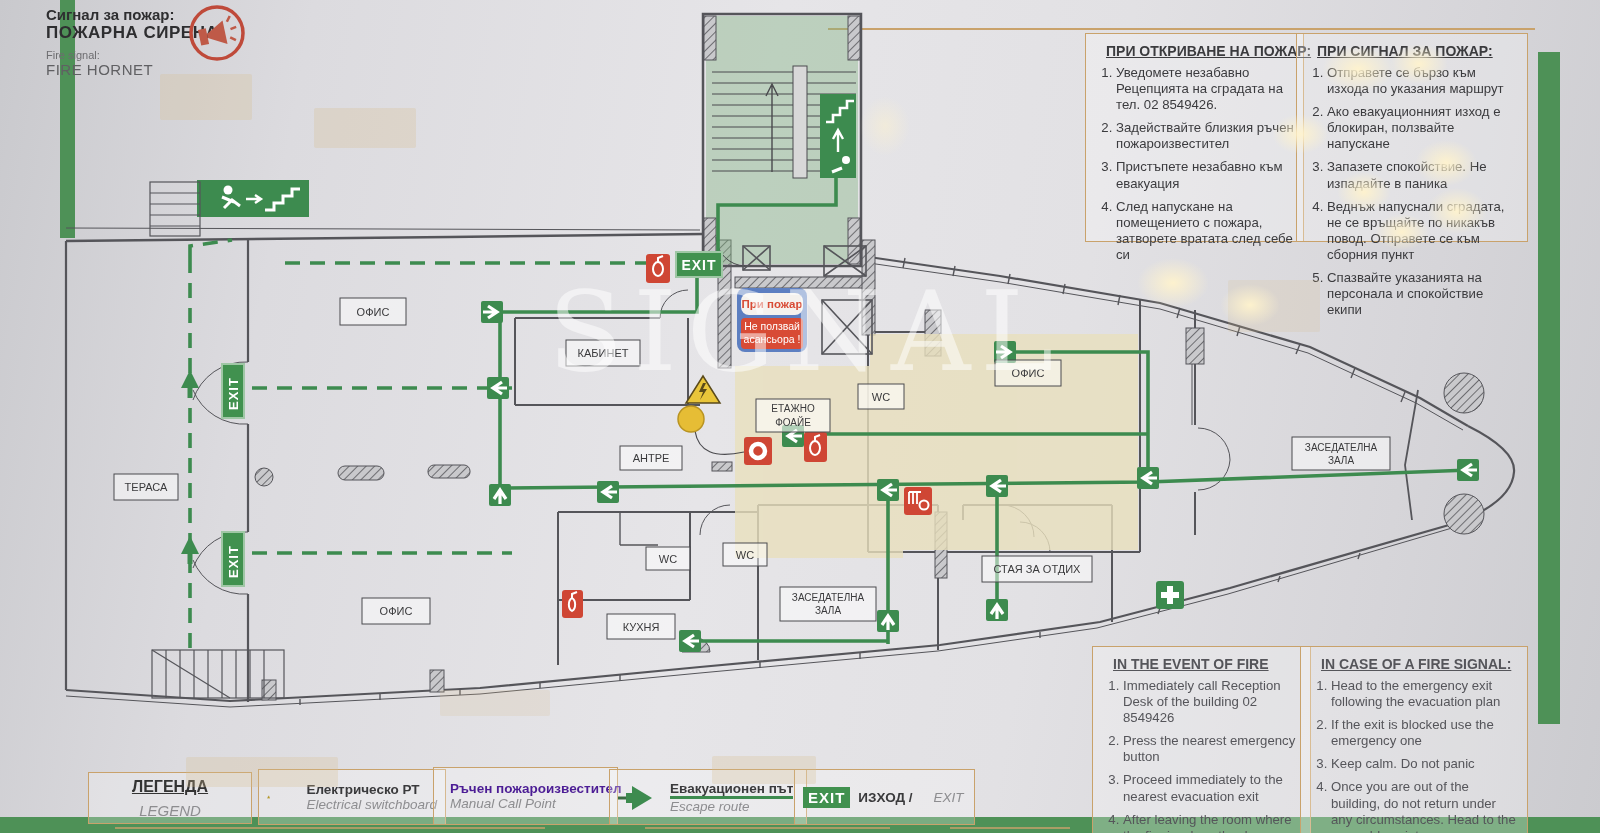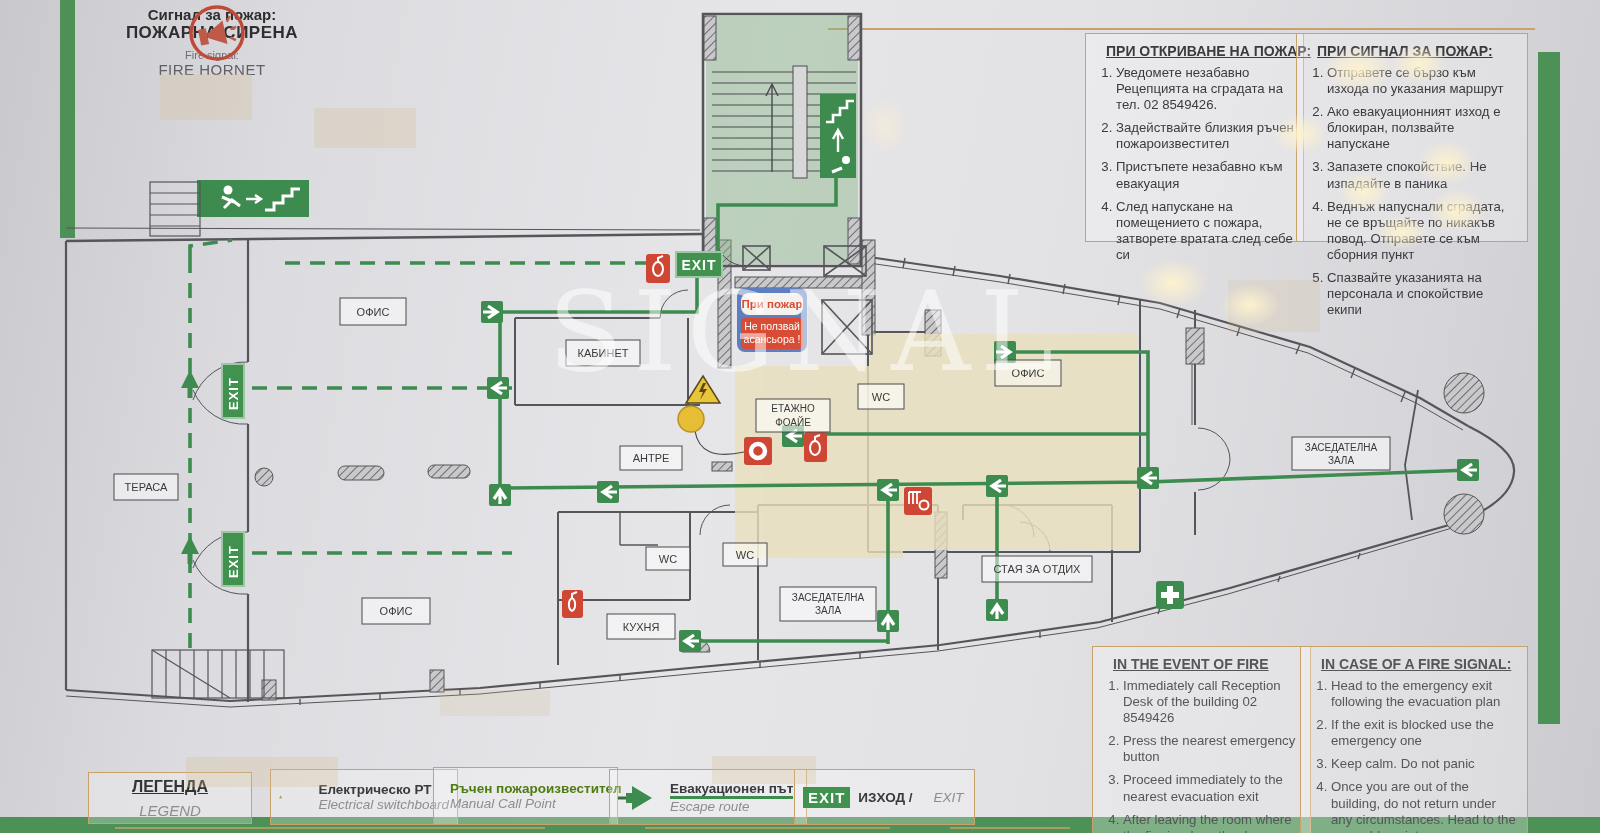--- a/index.html
+++ b/index.html
@@ -2,21 +2,21 @@
 <html><head>
 <meta charset="utf-8">
 <style>
   html,body{margin:0;padding:0;}
   body{width:1600px;height:833px;overflow:hidden;position:relative;
        font-family:"Liberation Sans",sans-serif;
        background:linear-gradient(100deg,#c9c9cd 0%,#dcdbdf 18%,#e6e5e8 45%,#e2e1e4 65%,#d6d5d9 85%,#cbcbcf 100%);}
   #stage{position:absolute;inset:0;}
   .abs{position:absolute;}
   
-  #header{left:62px;top:6px;width:300px;color:#2e2e30;text-align:center;}
+  #header{left:46px;top:6px;width:300px;color:#2e2e30;}
   #header .l1{font-size:15px;font-weight:bold;}
   #header .l2{font-size:17px;font-weight:bold;letter-spacing:.5px;}
   #header .l3{font-size:11px;color:#6d6d70;margin-top:6px;}
   #header .l4{font-size:15px;color:#606063;letter-spacing:.5px;}
   
   .ibox{border:1px solid #c9a26b;background:rgba(255,255,255,.28);padding:9px 8px 6px 6px;color:#3b3b3e;}
   .ibox .title{font-size:14px;font-weight:bold;text-decoration:underline;margin:0 0 6px 14px;white-space:nowrap;}
   .ibox ol{margin:0;padding-left:24px;font-size:13.2px;line-height:1.22;}
   .ibox li{margin-bottom:7px;}
   .ibox.en{color:#55555a;}
@@ -24,26 +24,26 @@
   #bg-box2{left:1296px;top:33px;width:216px;height:192px;}
   #en-box1{left:1092px;top:646px;width:203px;height:200px;}
   #en-box2{left:1300px;top:646px;width:212px;height:200px;}
   
   .lbox{border:1px solid #c9a26b;background:rgba(255,255,255,.25);display:flex;align-items:center;gap:8px;padding:4px 8px;}
   .lbox .txt .bg{font-size:13.5px;font-weight:bold;color:#3a3a3c;white-space:nowrap;}
   .lbox .txt .en{font-size:13.5px;font-style:italic;color:#8d8d90;white-space:nowrap;}
   #lg-title{left:88px;top:772px;width:146px;height:42px;flex-direction:column;gap:6px;justify-content:center;}
   #lg-title .bg{font-size:16px;font-weight:bold;text-decoration:underline;color:#333;}
   #lg-title .en{font-size:15px;font-style:italic;color:#8d8d90;}
-  #lg-el{left:270px;top:769px;width:170px;height:46px;gap:36px;}
+  #lg-el{left:258px;top:769px;width:170px;height:46px;gap:36px;}
   #lg-mcp{left:433px;top:767px;width:167px;height:48px;}
   #lg-route{left:609px;top:769px;width:180px;height:46px;}
   #lg-route .bg{border-bottom:3px solid #3d8b4f;}
   #lg-exit{left:794px;top:769px;width:163px;height:46px;}
-  #lg-mcp .bg{color:#4d7c0f;}
+  #lg-mcp .bg{color:#4c1d95;}
   .exit-chip{background:#41914f;color:#fff;font-weight:bold;font-size:15px;padding:2px 5px;letter-spacing:1px;}
   
   #watermark{left:548px;top:282px;width:510px;text-align:center;color:rgba(255,255,255,.52);
      font-family:"DejaVu Serif",serif;pointer-events:none;filter:blur(.6px);line-height:.92;}
   #watermark .w1{font-size:152px;letter-spacing:14px;}
   #watermark .w2{font-size:110px;letter-spacing:10px;}
   
   .tape{background:#d9c08f;opacity:.28;border-radius:2px;}
   .glare{border-radius:50%;background:radial-gradient(closest-side,rgba(255,243,205,.95),rgba(255,243,205,0));pointer-events:none;}
   svg text{font-family:"Liberation Sans",sans-serif;}

